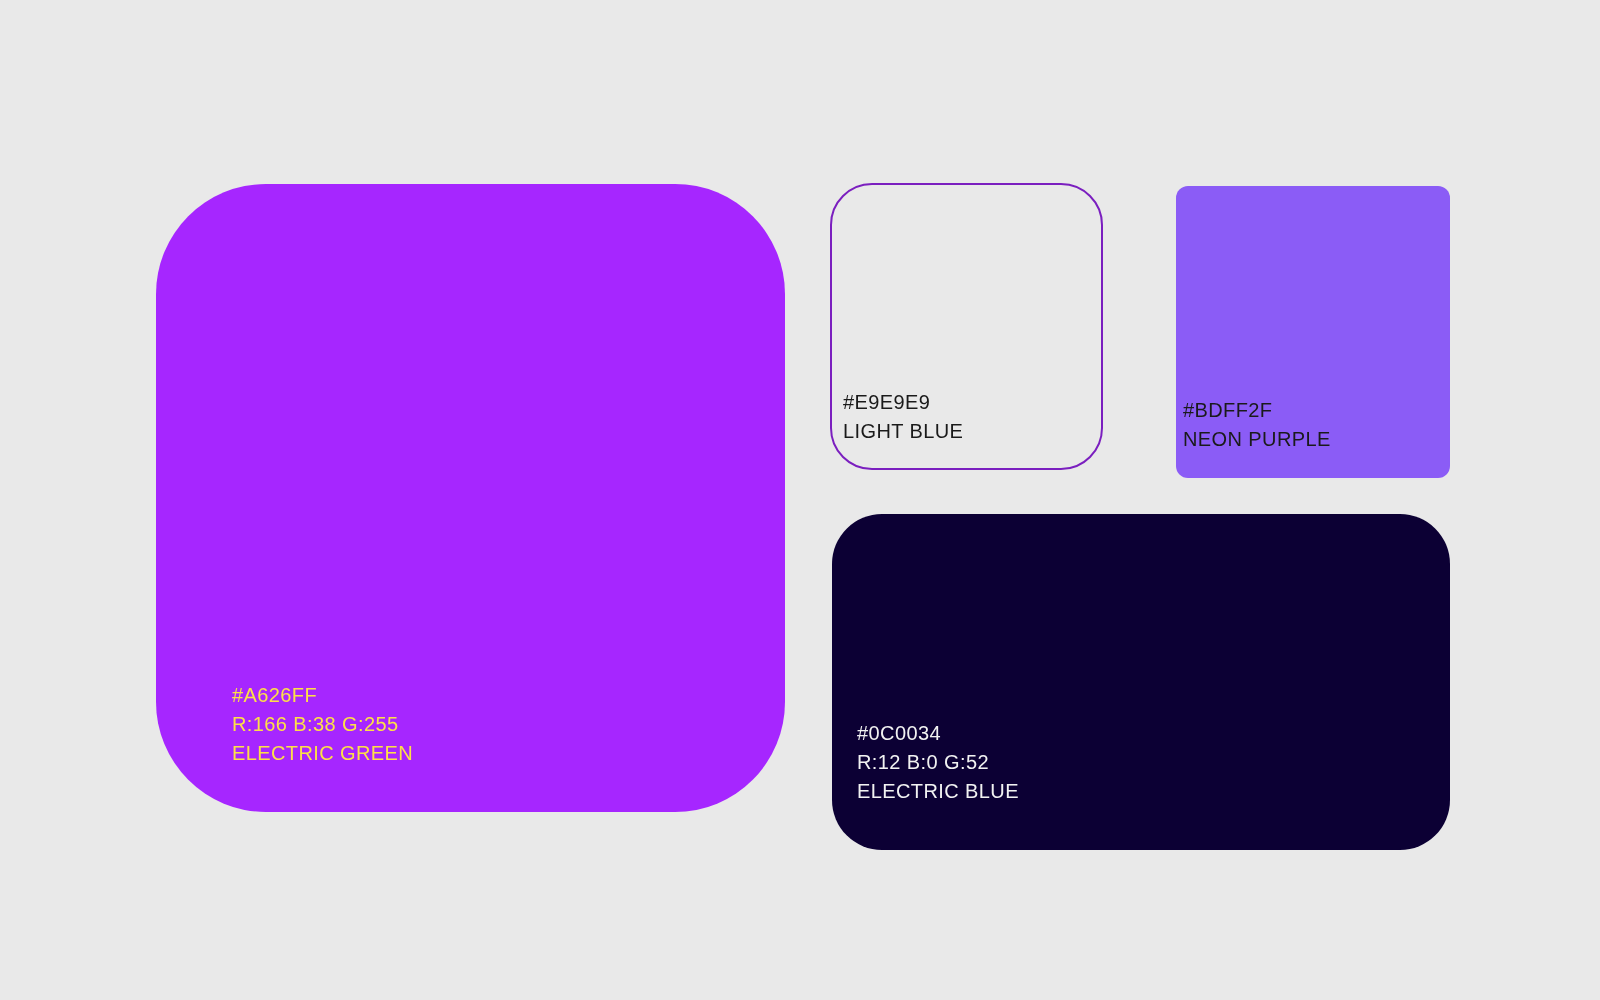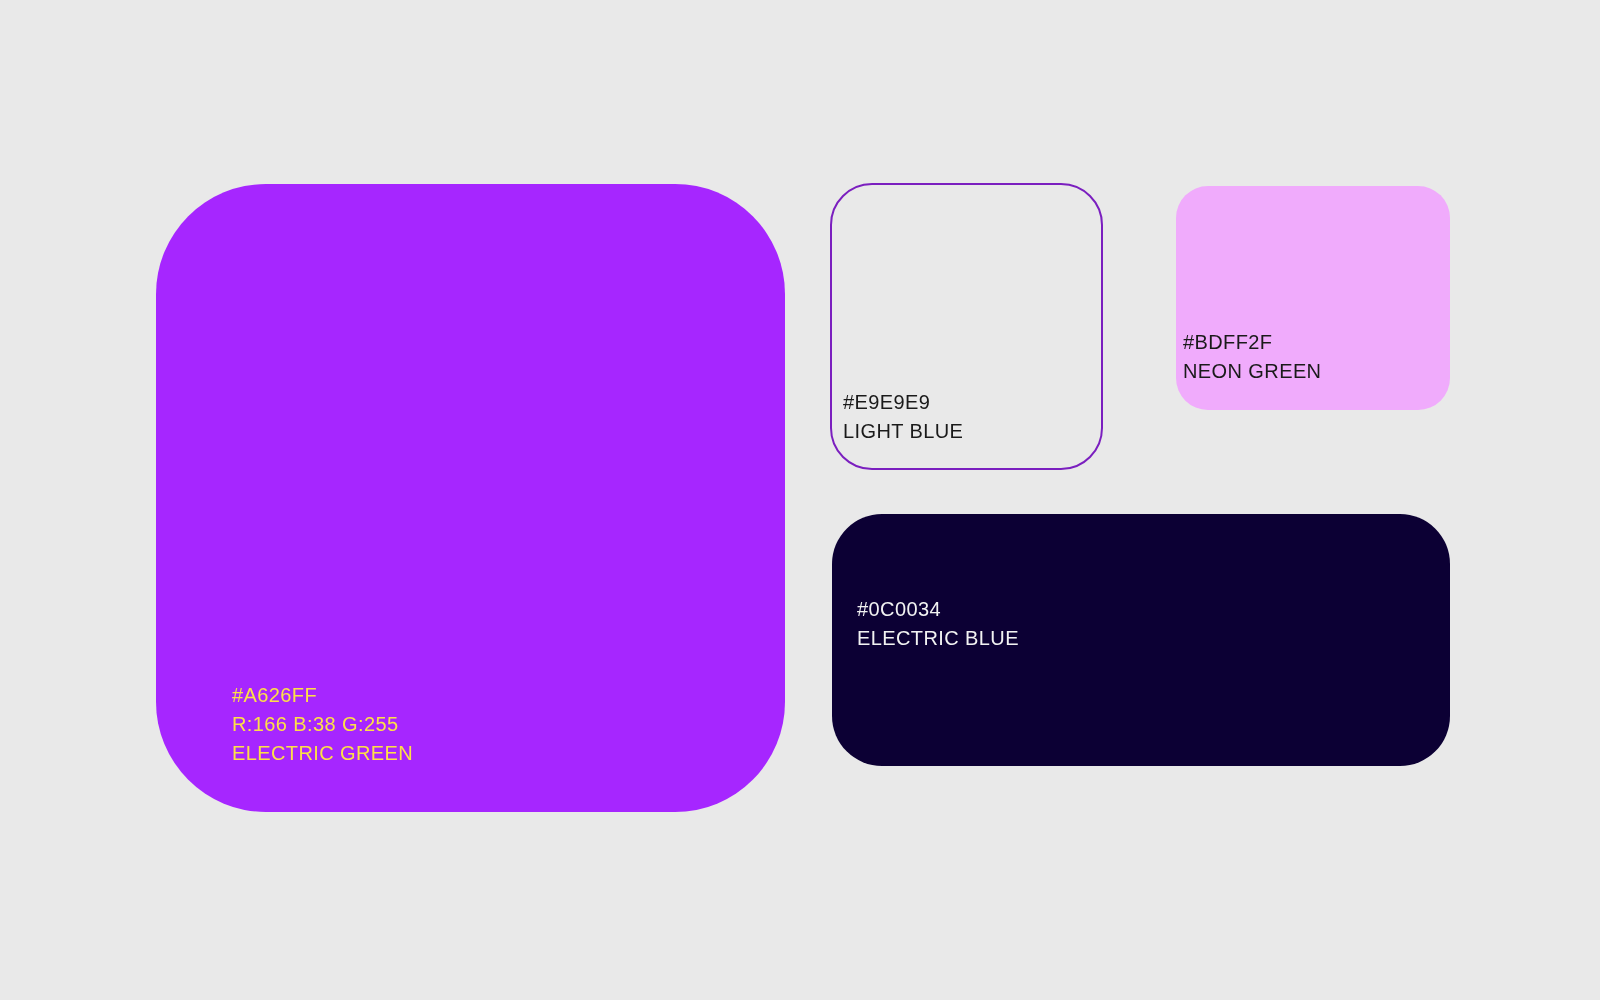--- a/index.html
+++ b/index.html
@@ -66,37 +66,36 @@
     border-radius: 42px;
     padding: 0 0 22px 11px;
   }
   .swatch--gray .swatch-line { color: #1A1A1A; }
 
   
   .swatch--green {
     left: 1176px;
     top: 186px;
     width: 274px;
-    height: 224px;
-    background: #f0abfc;
-    border-radius: 32px;
+    height: 292px;
+    background: #8b5cf6;
+    border-radius: 12px;
     padding: 0 0 24px 7px;
   }
   .swatch--green .swatch-line { color: #1A1A1A; }
 
   
   .swatch--midnight {
     left: 832px;
     top: 514px;
     width: 618px;
-    height: 252px;
+    height: 336px;
     background: #0C0034;
     border-radius: 50px;
     padding: 12px 0 44px 25px;
-    justify-content: center;
   }
   .swatch--midnight .swatch-line { color: #F2F2F2; }
 </style>
 </head>
 <body>
 
 <div class="palette-canvas">
 
   <div class="swatch swatch--purple">
     <div class="swatch-labels">
@@ -109,24 +108,25 @@
   <div class="swatch swatch--gray">
     <div class="swatch-labels">
       <span class="swatch-line">#E9E9E9</span>
       <span class="swatch-line">LIGHT BLUE</span>
     </div>
   </div>
 
   <div class="swatch swatch--green">
     <div class="swatch-labels">
       <span class="swatch-line">#BDFF2F</span>
-      <span class="swatch-line">NEON GREEN</span>
+      <span class="swatch-line">NEON PURPLE</span>
     </div>
   </div>
 
   <div class="swatch swatch--midnight">
     <div class="swatch-labels">
       <span class="swatch-line">#0C0034</span>
+      <span class="swatch-line">R:12 B:0 G:52</span>
       <span class="swatch-line">ELECTRIC BLUE</span>
     </div>
   </div>
 
 </div>
 
 </body></html>

